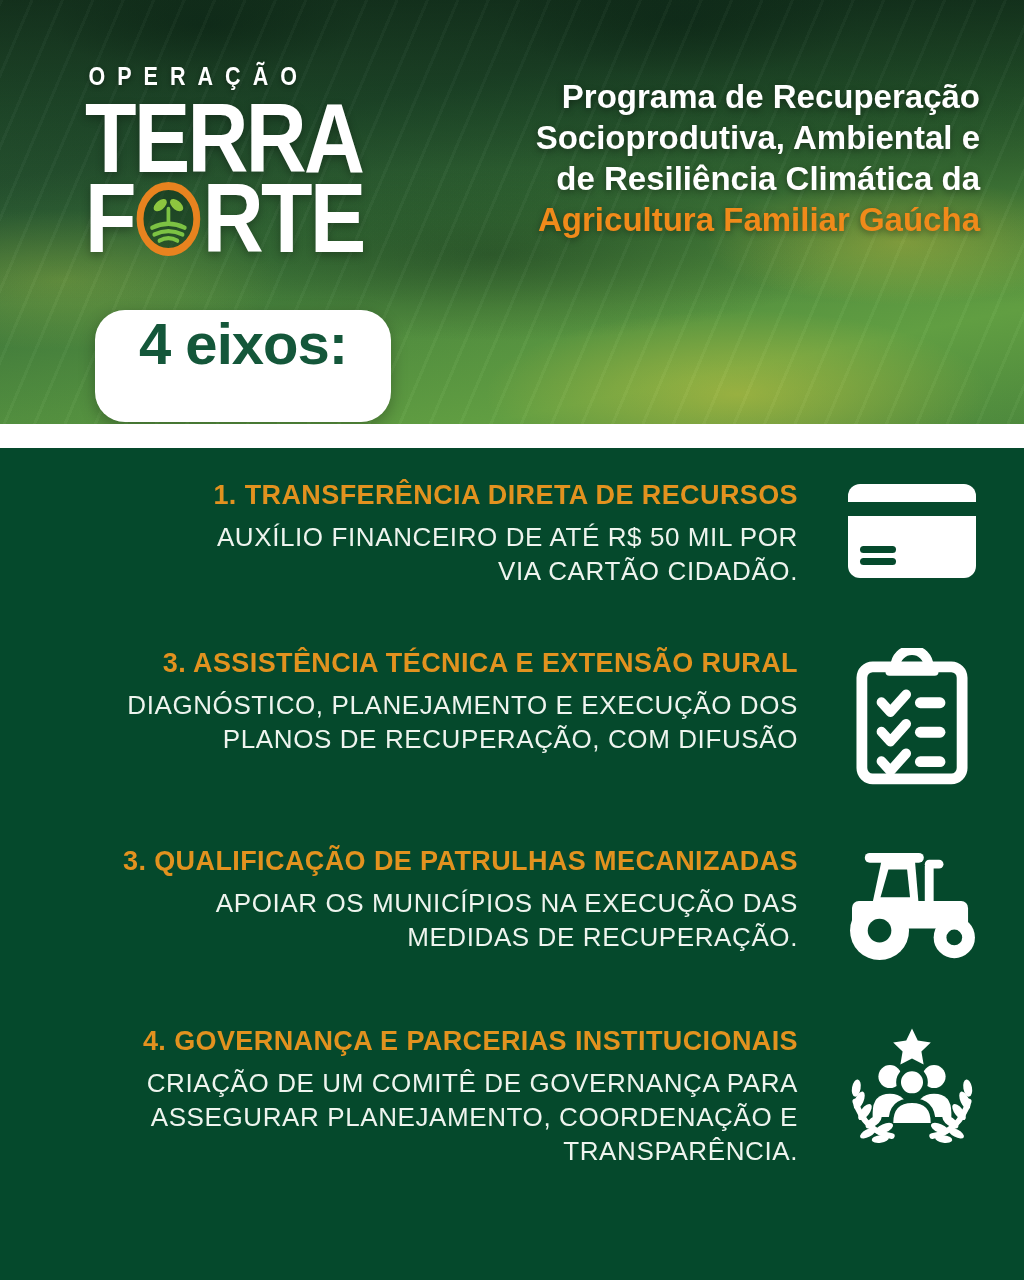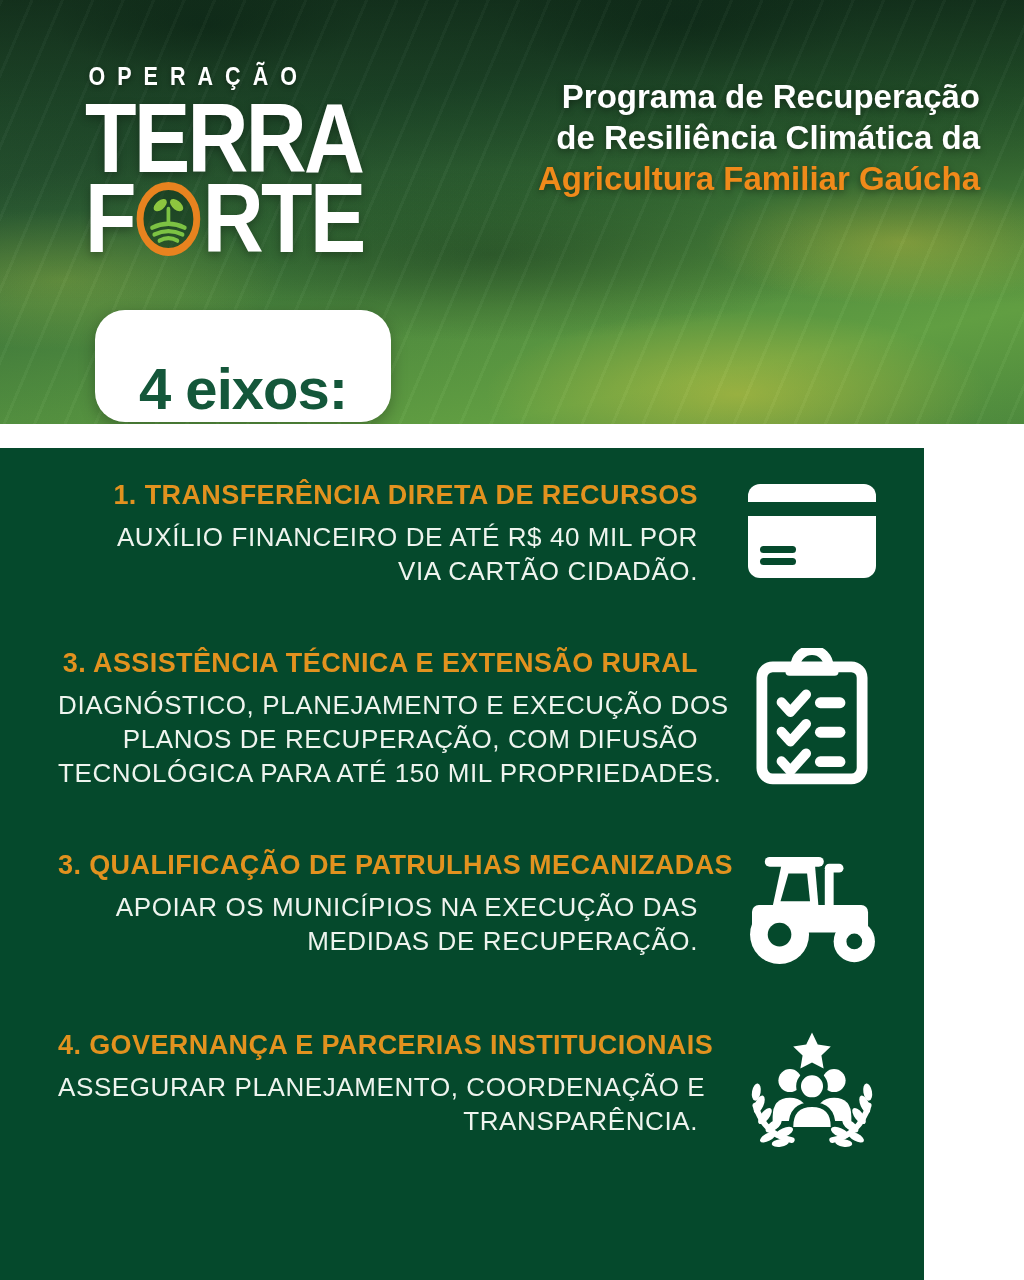--- a/index.html
+++ b/index.html
@@ -47,28 +47,28 @@
   .hero-title {
     position:absolute; left:428px; top:76px; width:552px; z-index:3; text-align:right;
     color:#fff; font-weight:700; font-size:33px; line-height:41px;
     text-shadow:0 2px 7px rgba(0,0,0,0.4); white-space:nowrap;
   }
   .hero-title .highlight { color:#f08a1a; }
 
   
   .eixos-badge {
     position:absolute; left:95px; top:310px; width:296px; height:112px; z-index:3;
-    background:#ffffff; border-radius:30px; display:flex; align-items:flex-end; justify-content:center;
+    background:#ffffff; border-radius:30px; display:flex; align-items:flex-start; justify-content:center;
     box-shadow:0 5px 16px rgba(0,0,0,0.28);
   }
   .eixos-badge-label { color:#14573a; font-size:58px; font-weight:800; letter-spacing:-1px; }
 
   
   .panel {
-    position:absolute; left:0; top:448px; width:924px; height:832px;
+    position:absolute; left:0; top:448px; width:1024px; height:832px;
     background:#05492c; padding:32px 36px 0 58px;
   }
   .section { display:flex; align-items:flex-start; margin-bottom:60px; }
   .section-text { flex:1 1 auto; text-align:right; padding-right:38px; min-width:0; }
   .section-heading {
     color:#e2921f; font-size:27px; font-weight:700; letter-spacing:0.4px;
     margin:0 0 9px 0; white-space:nowrap;
   }
   .section-body-line {
     color:#eef4ee; font-size:26px; font-weight:400; letter-spacing:0.6px;
@@ -100,53 +100,53 @@
             <path d="M11 48 Q30 40 49 48" fill="none" stroke="#7cc243" stroke-width="5" stroke-linecap="round"></path>
             <path d="M18 55 Q30 49 42 55" fill="none" stroke="#7cc243" stroke-width="5" stroke-linecap="round"></path>
           </svg>
         </span>
         <span class="logo-big">RTE</span>
       </div>
     </div>
 
     <div class="hero-title">
       <div>Programa de Recuperação</div>
+      <div>Socioprodutiva, Ambiental e</div>
       <div>de Resiliência Climática da</div>
       <div class="highlight">Agricultura Familiar Gaúcha</div>
     </div>
 
     <div class="eixos-badge">
       <span class="eixos-badge-label">4 eixos:</span>
     </div>
   </div>
 
   <div class="panel">
 
     <div class="section">
       <div class="section-text">
         <div class="section-heading">1. TRANSFERÊNCIA DIRETA DE RECURSOS</div>
-        <div class="section-body-line">AUXÍLIO FINANCEIRO DE ATÉ R$ 40 MIL POR</div>
+        <div class="section-body-line">AUXÍLIO FINANCEIRO DE ATÉ R$ 50 MIL POR</div>
         <div class="section-body-line">VIA CARTÃO CIDADÃO.</div>
       </div>
       <div class="section-icon">
         <svg width="140" height="102" viewBox="0 0 140 102">
           <path d="M6 16 a12 12 0 0 1 12 -12 h104 a12 12 0 0 1 12 12 v6 H6 Z" fill="#ffffff"></path>
           <path d="M6 36 h128 v50 a12 12 0 0 1 -12 12 H18 a12 12 0 0 1 -12 -12 Z" fill="#ffffff"></path>
           <rect x="18" y="66" width="36" height="7" rx="3.5" fill="#05492c"></rect>
           <rect x="18" y="78" width="36" height="7" rx="3.5" fill="#05492c"></rect>
         </svg>
       </div>
     </div>
 
     <div class="section">
       <div class="section-text">
         <div class="section-heading">3. ASSISTÊNCIA TÉCNICA E EXTENSÃO RURAL</div>
         <div class="section-body-line">DIAGNÓSTICO, PLANEJAMENTO E EXECUÇÃO DOS</div>
         <div class="section-body-line">PLANOS DE RECUPERAÇÃO, COM DIFUSÃO</div>
-        <div class="section-body-line">TECNOLÓGICA PARA ATÉ 150 MIL PROPRIEDADES.</div>
       </div>
       <div class="section-icon">
         <svg width="114" height="138" viewBox="0 0 116 140">
           <rect x="7" y="19" width="102" height="114" rx="11" fill="none" stroke="#ffffff" stroke-width="11"></rect>
           <path d="M41 19 a17 17 0 0 1 34 0" fill="none" stroke="#ffffff" stroke-width="10"></path>
           <rect x="31" y="14" width="54" height="14" rx="4" fill="#ffffff"></rect>
           <path d="M27 55 l9 10 l16 -18" stroke="#ffffff" stroke-width="10" fill="none" stroke-linecap="round" stroke-linejoin="round"></path>
           <rect x="61" y="50" width="31" height="11" rx="5.5" fill="#ffffff"></rect>
           <path d="M27 85 l9 10 l16 -18" stroke="#ffffff" stroke-width="10" fill="none" stroke-linecap="round" stroke-linejoin="round"></path>
           <rect x="61" y="80" width="31" height="11" rx="5.5" fill="#ffffff"></rect>
@@ -174,20 +174,21 @@
           <circle cx="42" cy="86" r="12" fill="#05492c"></circle>
           <circle cx="118" cy="93" r="21" fill="#ffffff"></circle>
           <circle cx="118" cy="93" r="8" fill="#05492c"></circle>
         </svg>
       </div>
     </div>
 
     <div class="section">
       <div class="section-text">
         <div class="section-heading">4. GOVERNANÇA E PARCERIAS INSTITUCIONAIS</div>
+        <div class="section-body-line">CRIAÇÃO DE UM COMITÊ DE GOVERNANÇA PARA</div>
         <div class="section-body-line">ASSEGURAR PLANEJAMENTO, COORDENAÇÃO E</div>
         <div class="section-body-line">TRANSPARÊNCIA.</div>
       </div>
       <div class="section-icon">
         <svg width="144" height="128" viewBox="0 0 150 132">
 
           <path d="M75 2 l6 12.4 13.6 2 -9.8 9.6 2.3 13.5 -12.1 -6.4 -12.1 6.4 2.3 -13.5 -9.8 -9.6 13.6 -2 Z" fill="#ffffff"></path>
 
           <circle cx="52" cy="52" r="12" fill="#ffffff"></circle>
           <path d="M34 90 q0 -20 18 -20 q18 0 18 20 v4 h-36 Z" fill="#ffffff"></path>

